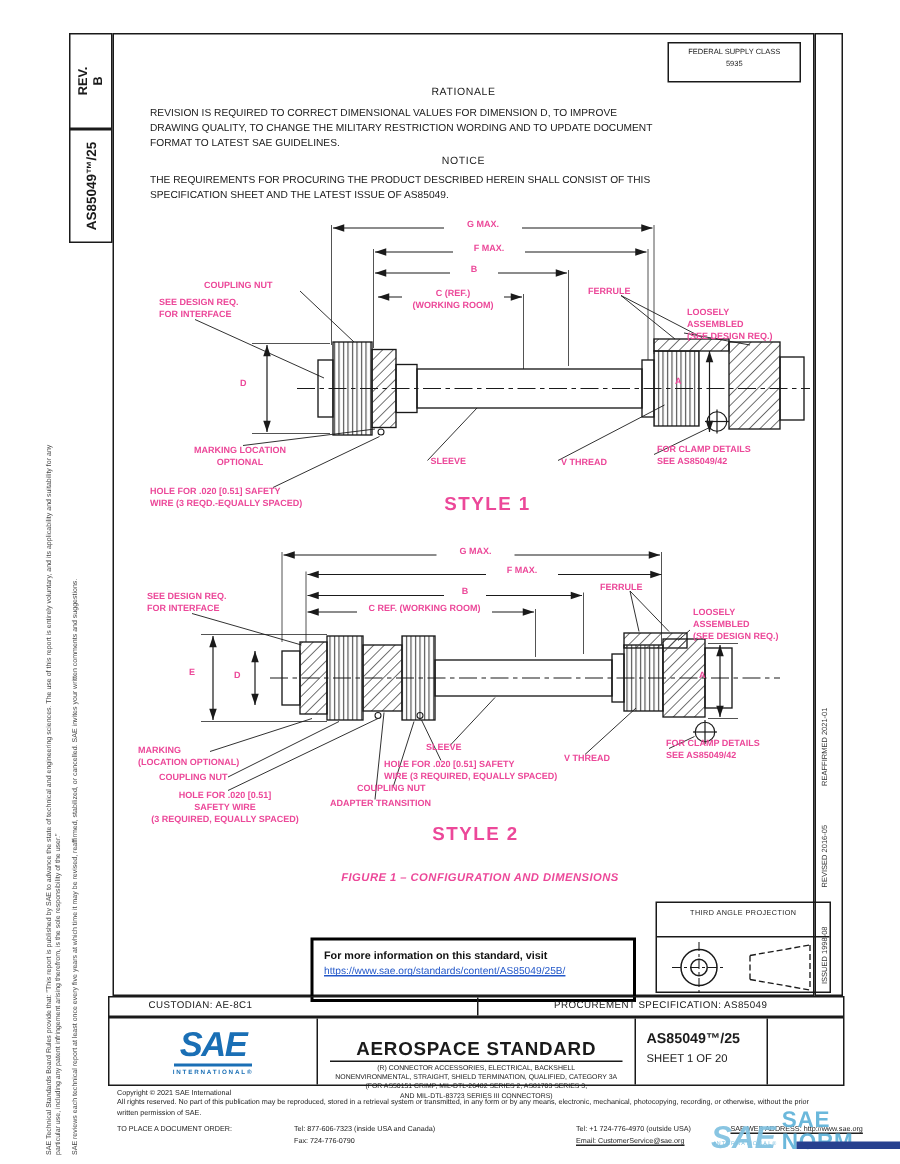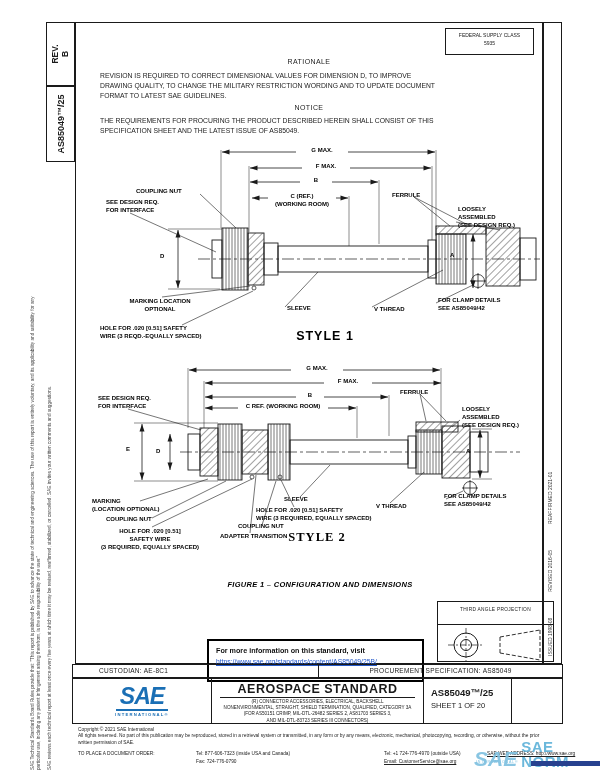--- a/index.html
+++ b/index.html
@@ -1,21 +1,21 @@
 <!DOCTYPE html>
 <html><head>
 <meta charset="utf-8">
 <style>
   html,body{margin:0;padding:0;background:#ffffff;}
   .page{position:relative;width:600px;height:776px;background:#fff;overflow:hidden;
         font-family:"Liberation Sans",sans-serif;color:#1a1a1a;}
   .abs{position:absolute;box-sizing:border-box;}
   .frame{border:1.5px solid #1a1a1a;}
   .thinframe{border:1px solid #1a1a1a;}
-  .lbl{position:absolute;font-size:6px;font-weight:700;line-height:1.3;white-space:pre-line;color:#000000;}
+  .lbl{position:absolute;font-size:6px;font-weight:700;line-height:1.3;white-space:pre-line;color:#ec4899;}
   .ctr{text-align:center;}
   .bg{background:#fff;padding:0 2px;}
   .cap{font-size:12.5px;font-weight:700;letter-spacing:1px;}
   .figcap{font-size:7.5px;font-weight:700;font-style:italic;letter-spacing:.3px;}
   .heading{position:absolute;font-size:7px;text-align:center;letter-spacing:.4px;}
   .para{position:absolute;font-size:6.8px;line-height:1.5;white-space:normal;}
   .rotc{position:absolute;left:50%;top:50%;transform:translate(-50%,-50%) rotate(-90deg);
         text-align:center;white-space:pre-line;}
   .rot-origin{transform:rotate(-90deg);transform-origin:0 0;}
   .disc{position:absolute;font-size:4.7px;line-height:1.3;color:#444;}
@@ -249,25 +249,25 @@
 SAFETY WIRE
 (3 REQUIRED, EQUALLY SPACED)</div>
   <div class="lbl" style="left:220px;top:533px;">ADAPTER TRANSITION</div>
   <div class="lbl" style="left:238px;top:523px;">COUPLING NUT</div>
   <div class="lbl" style="left:284px;top:496px;">SLEEVE</div>
   <div class="lbl" style="left:256px;top:507px;">HOLE FOR .020 [0.51] SAFETY
 WIRE (3 REQUIRED, EQUALLY SPACED)</div>
   <div class="lbl" style="left:376px;top:503px;">V THREAD</div>
   <div class="lbl" style="left:444px;top:493px;">FOR CLAMP DETAILS
 SEE AS85049/42</div>
-  <div class="lbl ctr cap" style="left:269px;top:529px;width:96px;font-family:Liberation Serif, serif;">STYLE 2</div>
+  <div class="lbl ctr cap" style="left:269px;top:548px;width:96px;">STYLE 2</div>
 
   <div class="lbl ctr figcap" style="left:130px;top:580px;width:380px;">FIGURE 1 – CONFIGURATION AND DIMENSIONS</div>
 
-  <div class="abs infobox" style="left:207px;top:639px;width:217px;height:43px;">
+  <div class="abs infobox" style="left:207px;top:625px;width:217px;height:43px;">
     <div class="t">For more information on this standard, visit</div>
     <a href="#">https://www.sae.org/standards/content/AS85049/25B/</a>
   </div>
 
   <div class="abs thinframe" style="left:437px;top:601px;width:117px;height:61px;">
     <div class="projhead">THIRD ANGLE PROJECTION</div>
     <svg width="115" height="40" viewBox="0 0 115 40">
       <g stroke="#1a1a1a" fill="none" stroke-width="1">
         <circle cx="28" cy="20" r="12"></circle>
         <circle cx="28" cy="20" r="5.5"></circle>
@@ -288,21 +288,21 @@
     <div class="cell custext ctr" style="flex:1;">PROCUREMENT SPECIFICATION: AS85049</div>
   </div>
 
   <div class="abs frame tb-row" style="left:72px;top:678px;width:491px;height:46px;">
     <div class="cell" style="width:139px;border-right:1.2px solid #1a1a1a;display:flex;align-items:center;justify-content:center;">
       <div class="saelogo">
         <div class="sae-word">SAE</div>
         <div class="sae-sub">INTERNATIONAL®</div>
       </div>
     </div>
-    <div class="cell" style="width:212px;border-right:1.2px solid #1a1a1a;padding-top:2px;">
+    <div class="cell" style="width:212px;border-right:1.2px solid #1a1a1a;padding-top:12px;">
       <div class="aero">AEROSPACE STANDARD</div>
       <div class="subtitle">(R) CONNECTOR ACCESSORIES, ELECTRICAL, BACKSHELL
 NONENVIRONMENTAL, STRAIGHT, SHIELD TERMINATION, QUALIFIED, CATEGORY 3A
 (FOR AS50151 CRIMP, MIL-DTL-26482 SERIES 2, AS81703 SERIES 3,
 AND MIL-DTL-83723 SERIES III CONNECTORS)</div>
     </div>
     <div class="cell" style="width:88px;border-right:1.2px solid #1a1a1a;padding:8px 0 0 7px;">
       <div class="docnum">AS85049™/25</div>
       <div class="sheet">SHEET 1 OF 20</div>
     </div>

